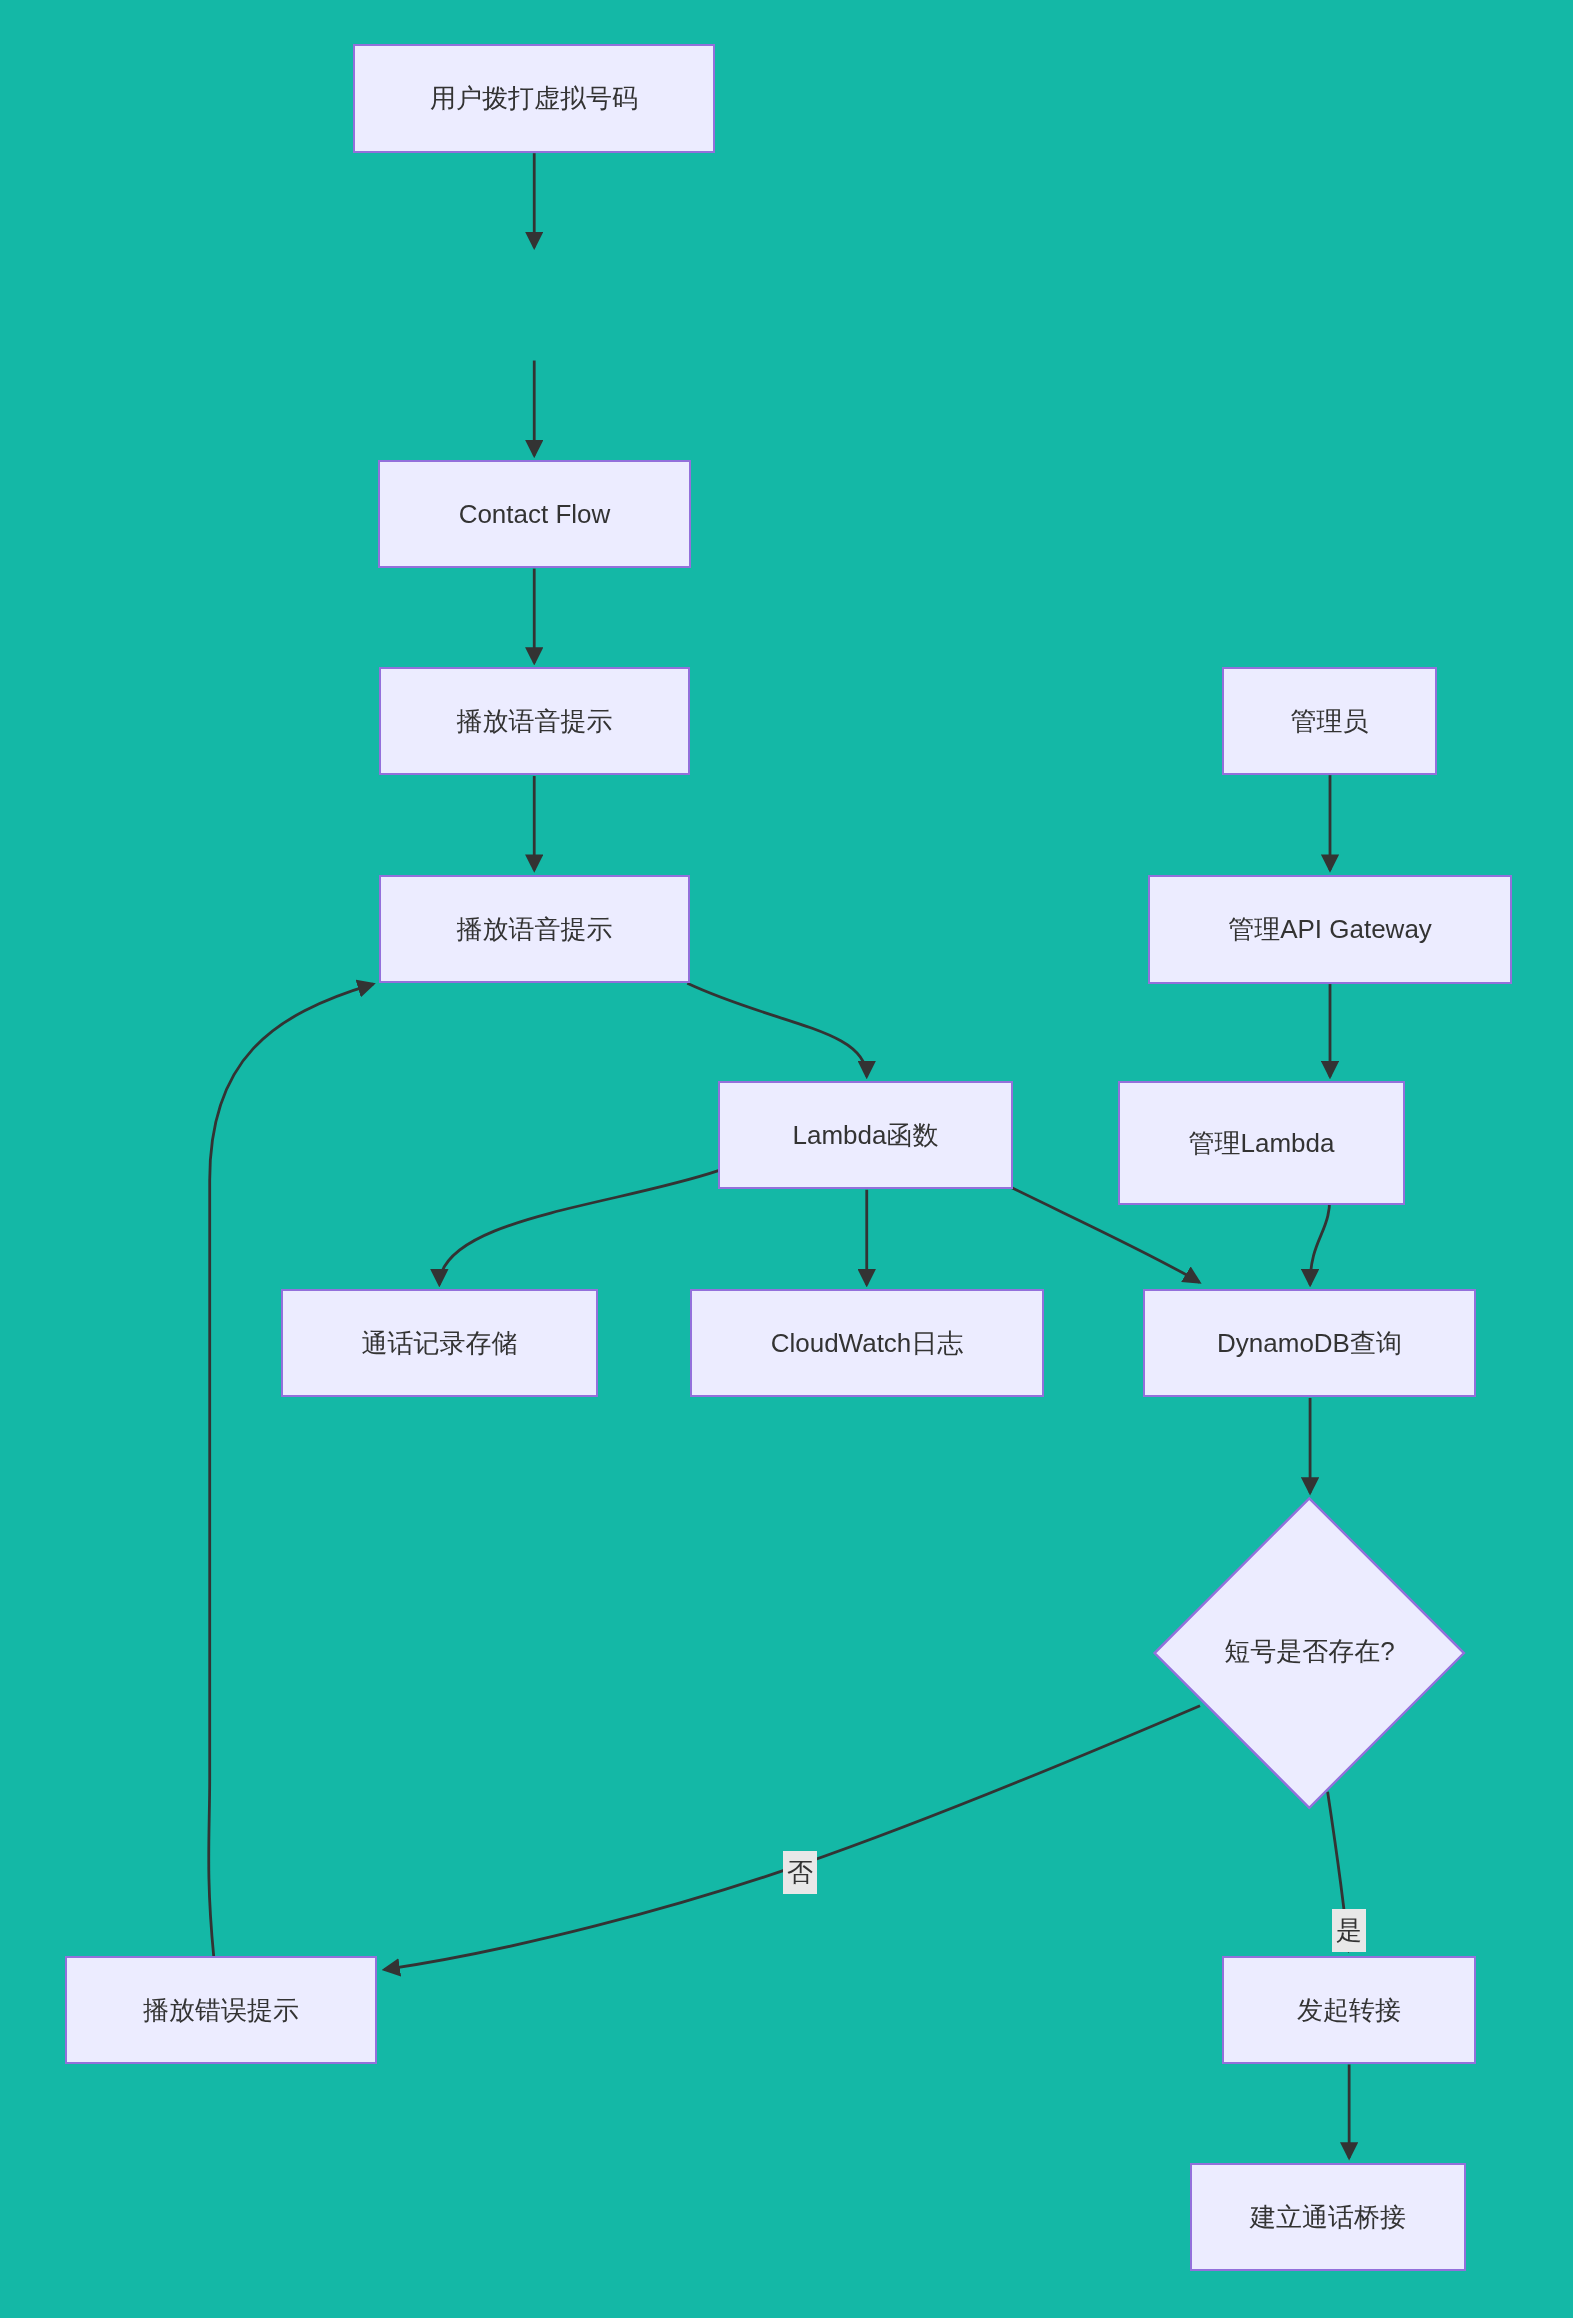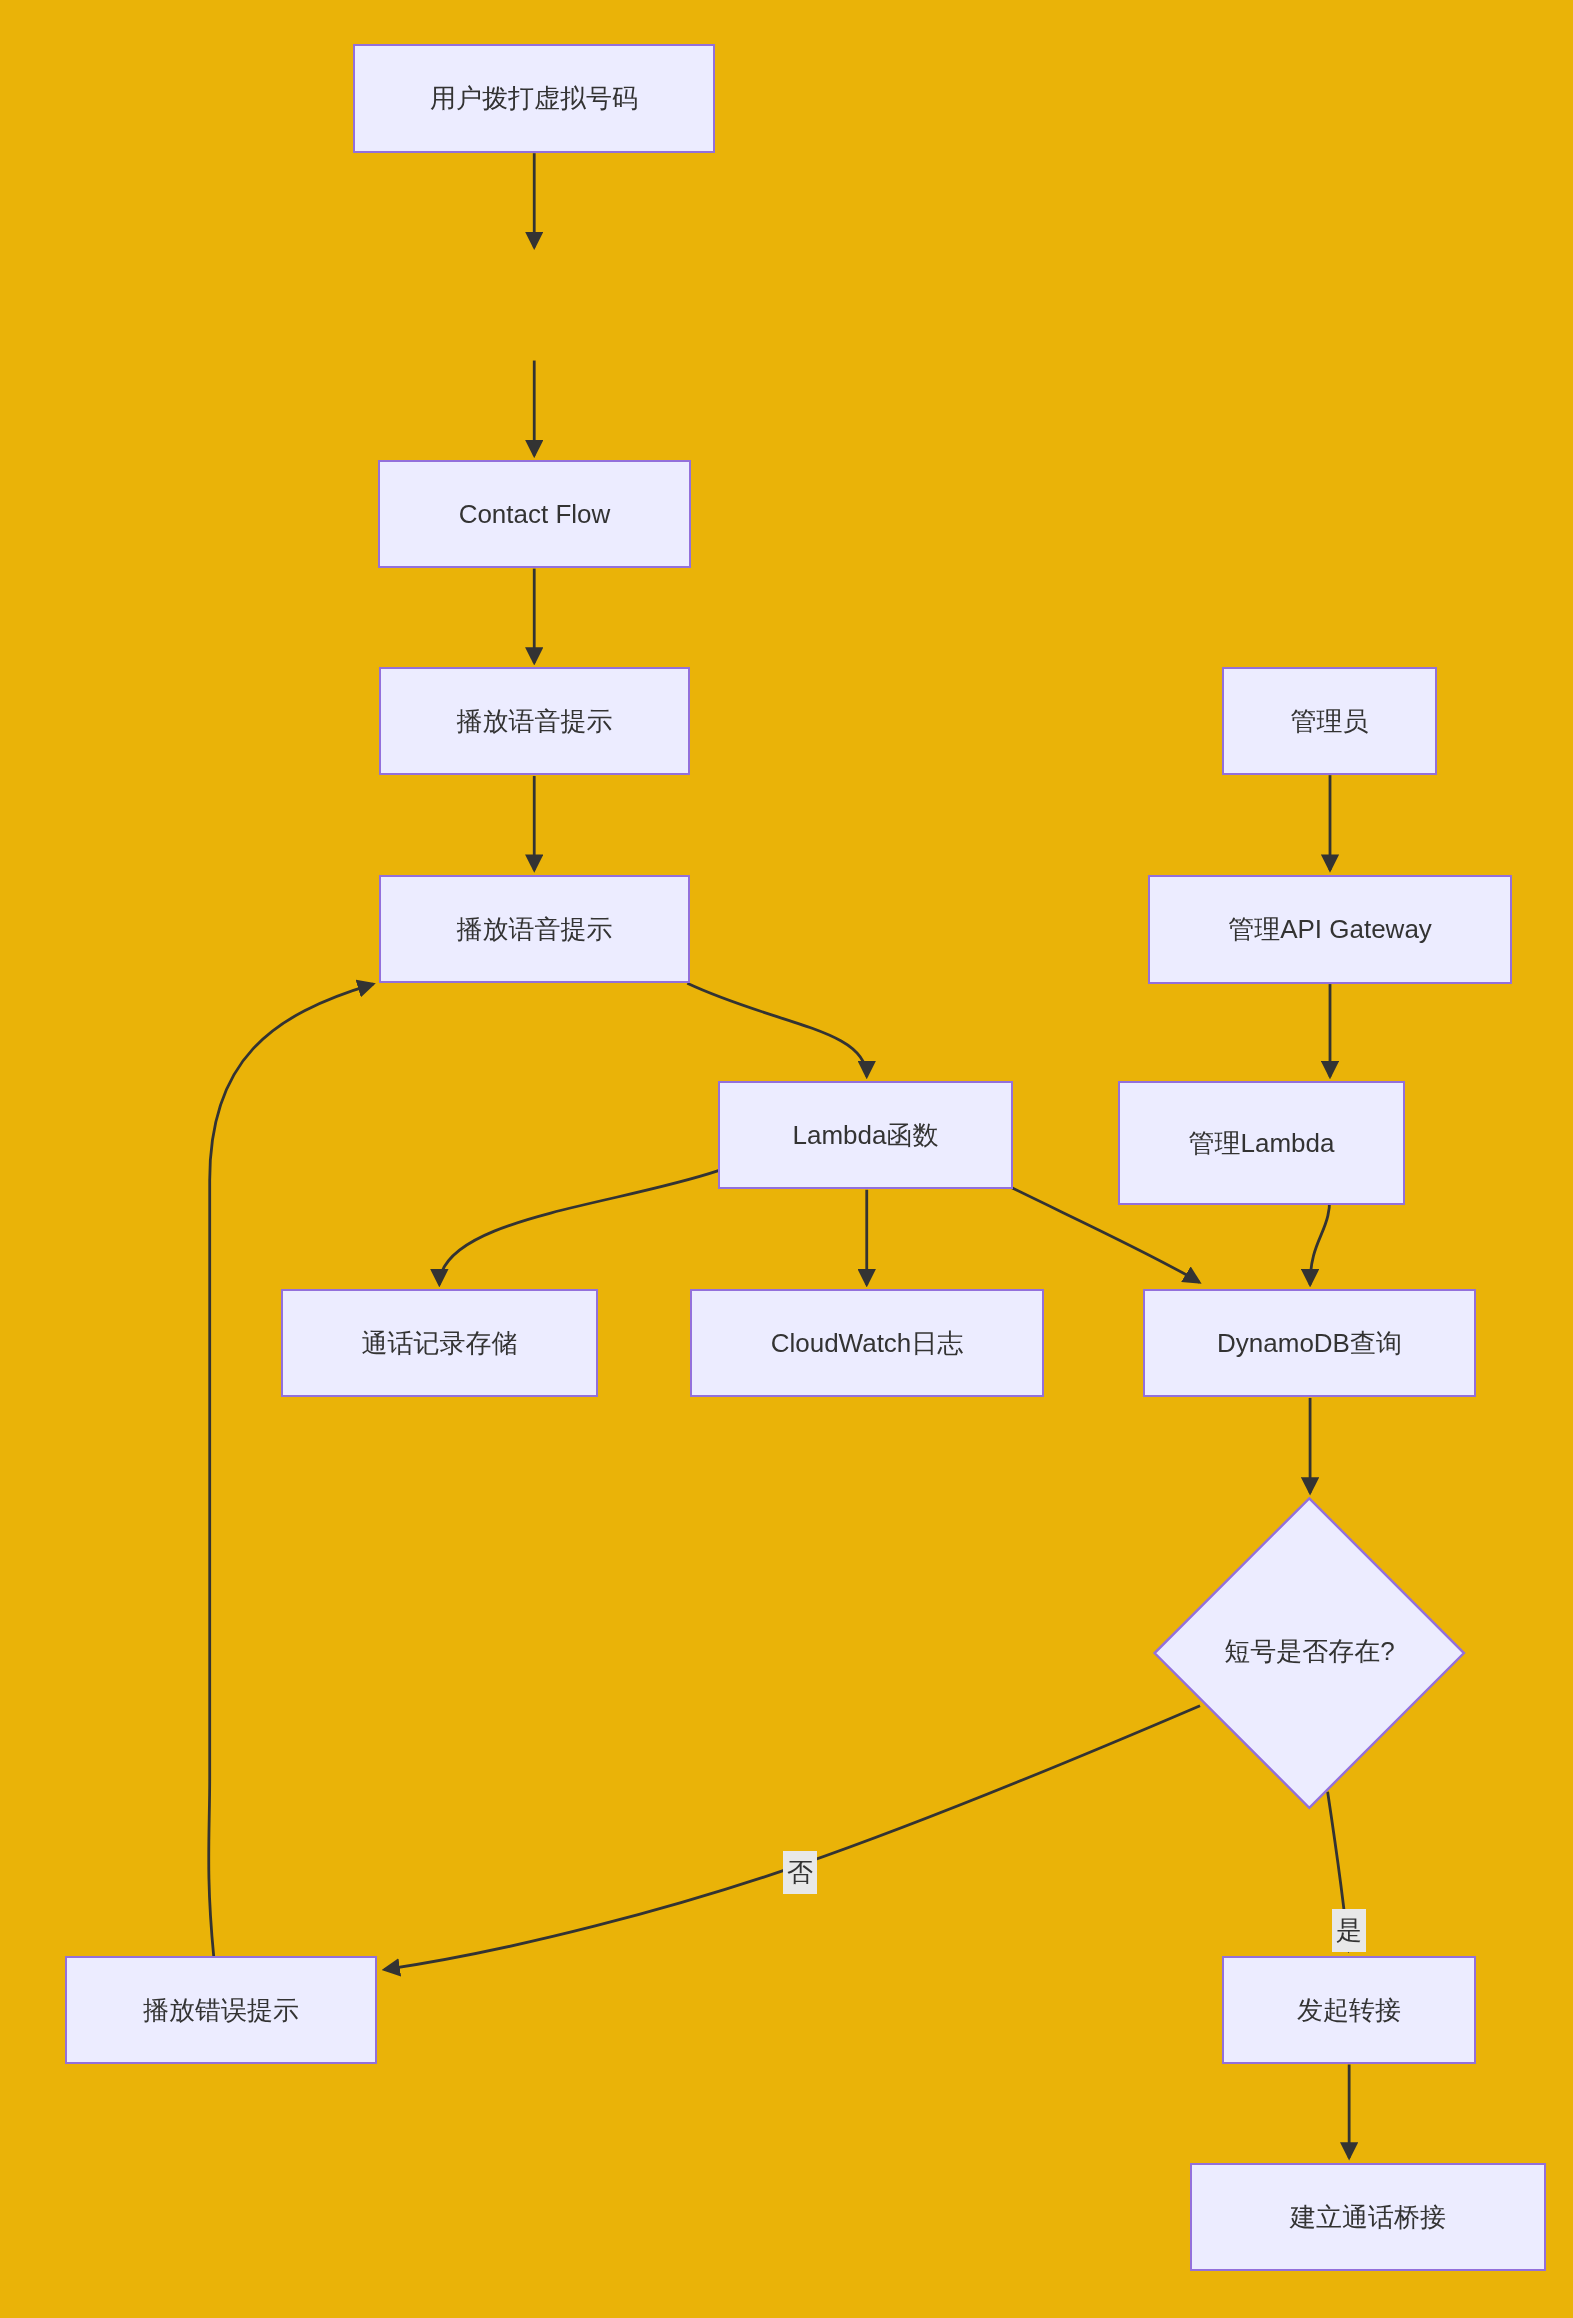--- a/index.html
+++ b/index.html
@@ -1,19 +1,19 @@
 <!DOCTYPE html>
 <html style="font-size:12.8px"><head>
 <meta charset="utf-8">
 <style>
   html,body { margin:0; padding:0; background:#ffffff; }
   .canvas {
     position:relative;
     width:1574px; height:2319px;
-    background:#eab308;
+    background:#14b8a6;
     font-family:"Liberation Sans", sans-serif;
     overflow:hidden;
   }
   svg.edge-layer { position:absolute; left:0; top:0; width:1574px; height:2319px; }
   .node {
     position:absolute;
     background:#ECECFF;
     border:2.4px solid #9370DB;
     box-sizing:border-box;
     display:flex; align-items:center; justify-content:center;
@@ -107,21 +107,21 @@
     </div>
 
   <div class="diamond-label">短号是否存在?</div>
 
   <div class="node" style="left:65px; top:1956px; width:312px; height:108px;">
       <span>播放错误提示</span>
     </div>
   <div class="node" style="left:1222px; top:1956px; width:254px; height:108px;">
       <span>发起转接</span>
     </div>
-  <div class="node" style="left:1190px; top:2163px; width:356px; height:108px;">
+  <div class="node" style="left:1190px; top:2163px; width:276px; height:108px;">
       <span>建立通话桥接</span>
     </div>
 
   <div class="edge-label no">否</div>
   <div class="edge-label yes">是</div>
 
 </div>
 
 
 </body></html>

